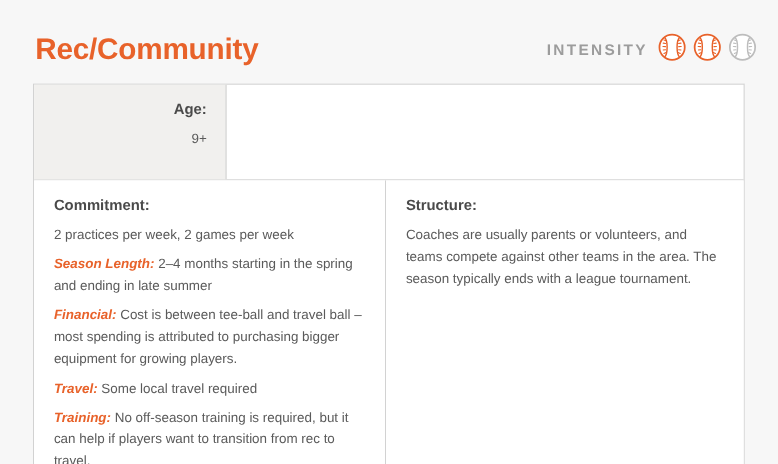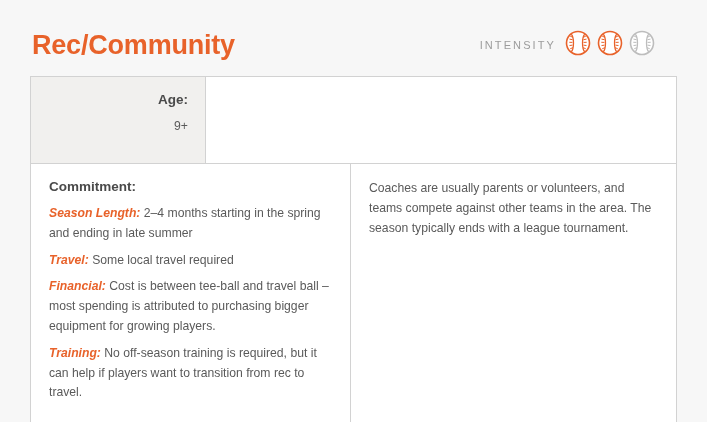--- a/index.html
+++ b/index.html
@@ -11,21 +11,21 @@
     height: 422px;
     background: #f7f7f7;
     font-family: "Liberation Sans", sans-serif;
     overflow: hidden;
   }
   .page {
     position: relative;
     width: 707px;
     height: 422px;
     box-sizing: border-box;
-    padding: 22px 48px 20px 30px;
+    padding: 22px 15px 20px 30px;
   }
   
   .header {
     display: flex;
     align-items: center;
     justify-content: space-between;
     height: 46px;
     padding-left: 2px;
   }
   .title {
@@ -36,23 +36,23 @@
     line-height: 1;
   }
   .intensity-wrap {
     display: flex;
     align-items: center;
     gap: 9px;
     padding-right: 4px;
   }
   .intensity-label {
     color: #9c9c9c;
-    font-size: 11px;
+    font-size: 14px;
     letter-spacing: 2.1px;
-    font-weight: normal;
+    font-weight: bold;
   }
   .balls {
     display: flex;
     align-items: center;
     gap: 6px;
   }
   .ball {
     display: block;
   }
   
@@ -209,39 +209,41 @@
         <div class="age-val">9+</div>
       </div>
 
 
     </div>
 
     <div class="row bottom">
 
       <div class="cell cell-commitment">
         <div class="cell-h">Commitment:</div>
+        <p class="cell-p">2 practices per week, 2 games per week</p>
 
         <p class="cell-p">
           <span class="lbl">Season Length:</span><span> 2–4 months starting in the spring and ending in late summer</span>
         </p>
 
         <p class="cell-p">
+          <span class="lbl">Financial:</span><span> Cost is between tee-ball and travel ball – most spending is attributed to purchasing bigger equipment for growing players.</span>
+        </p>
+
+        <p class="cell-p">
           <span class="lbl">Travel:</span><span> Some local travel required</span>
         </p>
 
         <p class="cell-p">
-          <span class="lbl">Financial:</span><span> Cost is between tee-ball and travel ball – most spending is attributed to purchasing bigger equipment for growing players.</span>
-        </p>
-
-        <p class="cell-p">
           <span class="lbl">Training:</span><span> No off-season training is required, but it can help if players want to transition from rec to travel.</span>
         </p>
       </div>
 
       <div class="cell cell-structure">
+        <div class="cell-h">Structure:</div>
         <p class="cell-p">Coaches are usually parents or volunteers, and teams compete against other teams in the area. The season typically ends with a league tournament.</p>
       </div>
 
     </div>
 
   </div>
 
 </div>
 
 </body></html>

